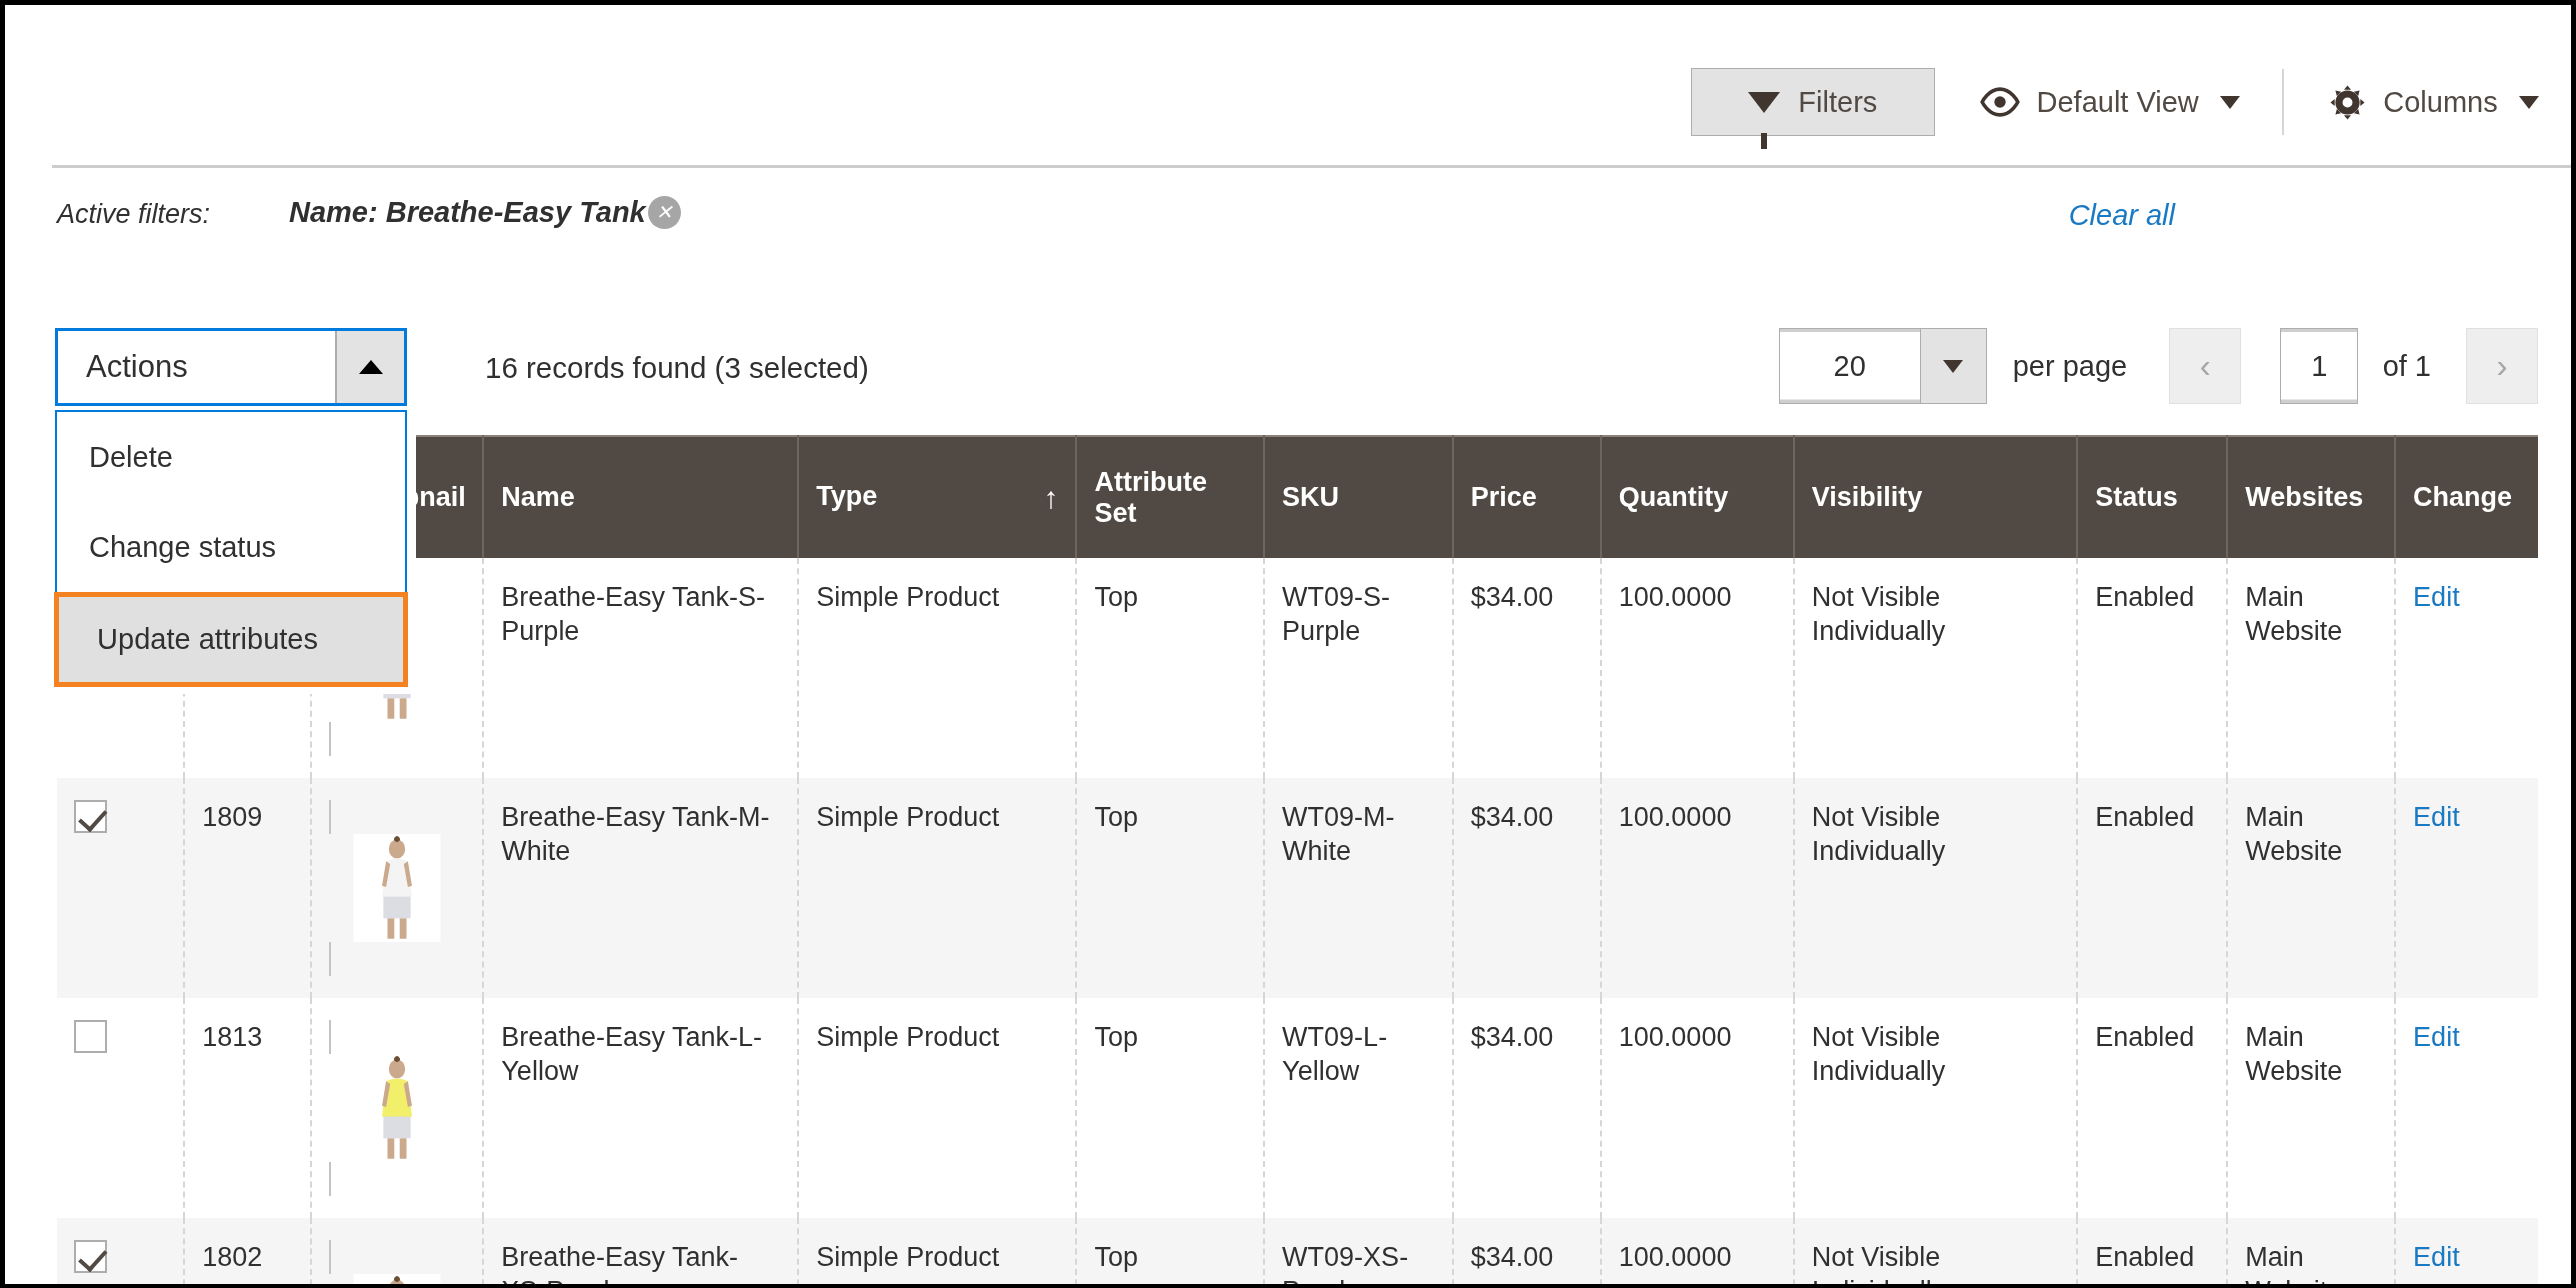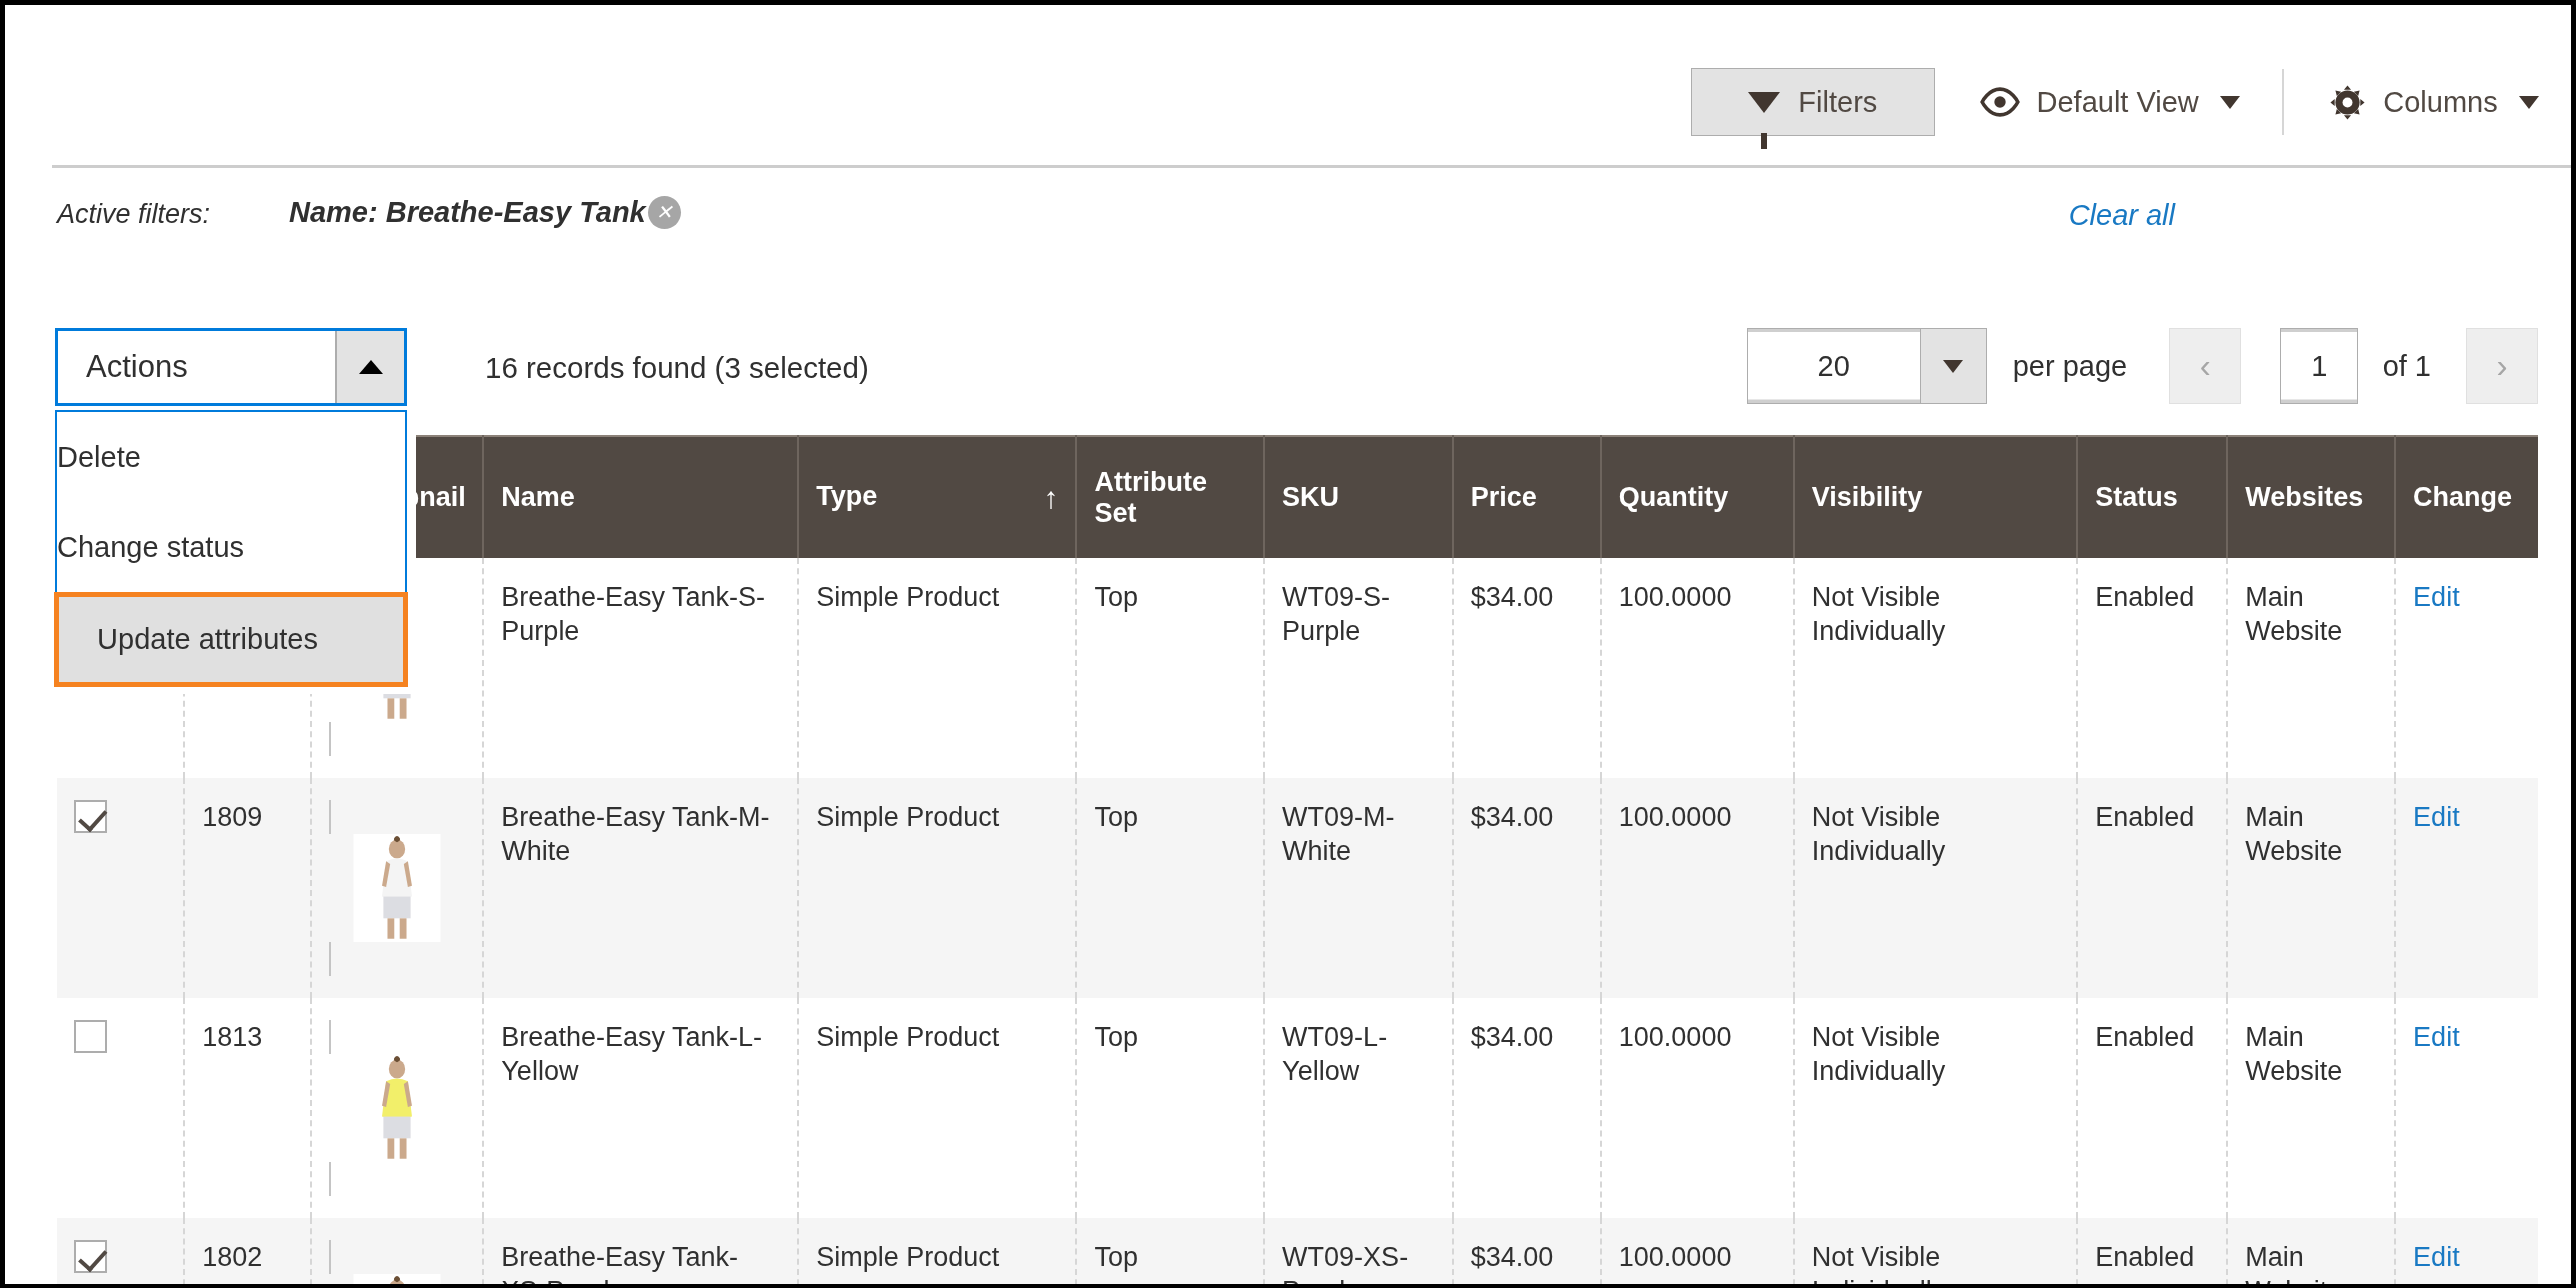--- a/index.html
+++ b/index.html
@@ -138,21 +138,21 @@
     border-bottom: 14.4px solid #000000;
   }
   .records-found {
     position: absolute; left: 480px; top: 30px;
     font-size: 29.5px; color: #303030;
   }
 
   
   .pager { position: absolute; right: 33px; top: 7.2px; display: flex; align-items: center; }
   .pp-select {
-    width: 240px; height: 76px;
+    width: 208px; height: 76px;
     border: 1.4px solid #adadad;
     background: #ffffff;
     display: flex; cursor: pointer;
     box-shadow: inset 0 -3.6px 0 #cfcfcf, inset 0 2.9px 0 #cfcfcf;
     margin-left: 8px;
   }
   .pp-select .v {
     flex: 1; display: flex; align-items: center; justify-content: center;
     font-size: 29px; color: #303030;
   }
@@ -181,20 +181,21 @@
   
   .dropdown {
     position: absolute; left: 50px; top: 405px;
     width: 352px;
     background: #ffffff;
     border: 2.9px solid #007bdb;
     z-index: 40;
   }
   .dd-item {
     height: 90px; display: flex; align-items: center;
+    padding-left: 32px;
     font-size: 29px; color: #303030;
     cursor: pointer; background: #ffffff;
   }
   .dd-item.highlight {
     background: #e0e0e0;
     border: 5.8px solid #f58220;
     height: 95px;
     margin: 0 -2.9px -2.9px -2.9px;
     padding-left: 38px;
   }

